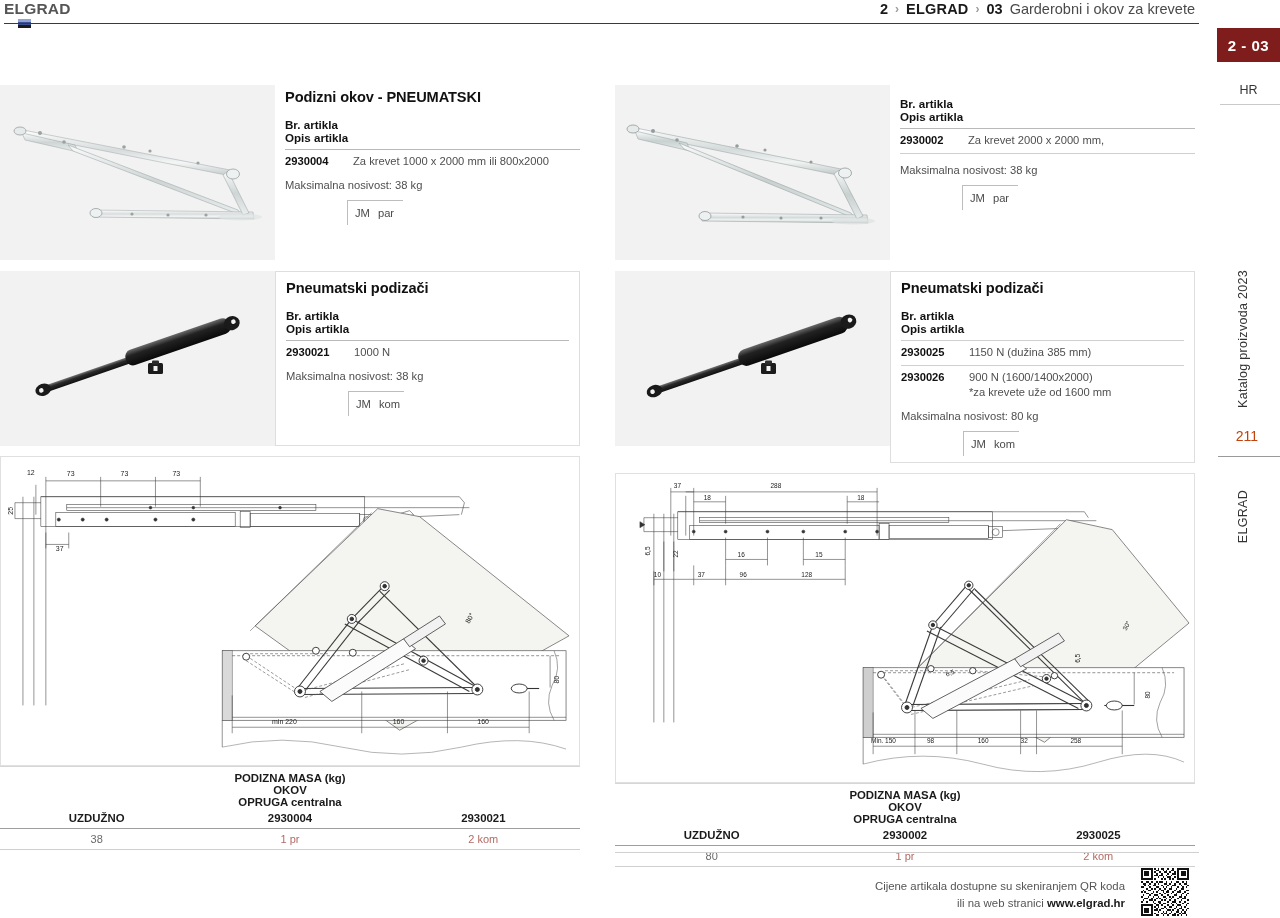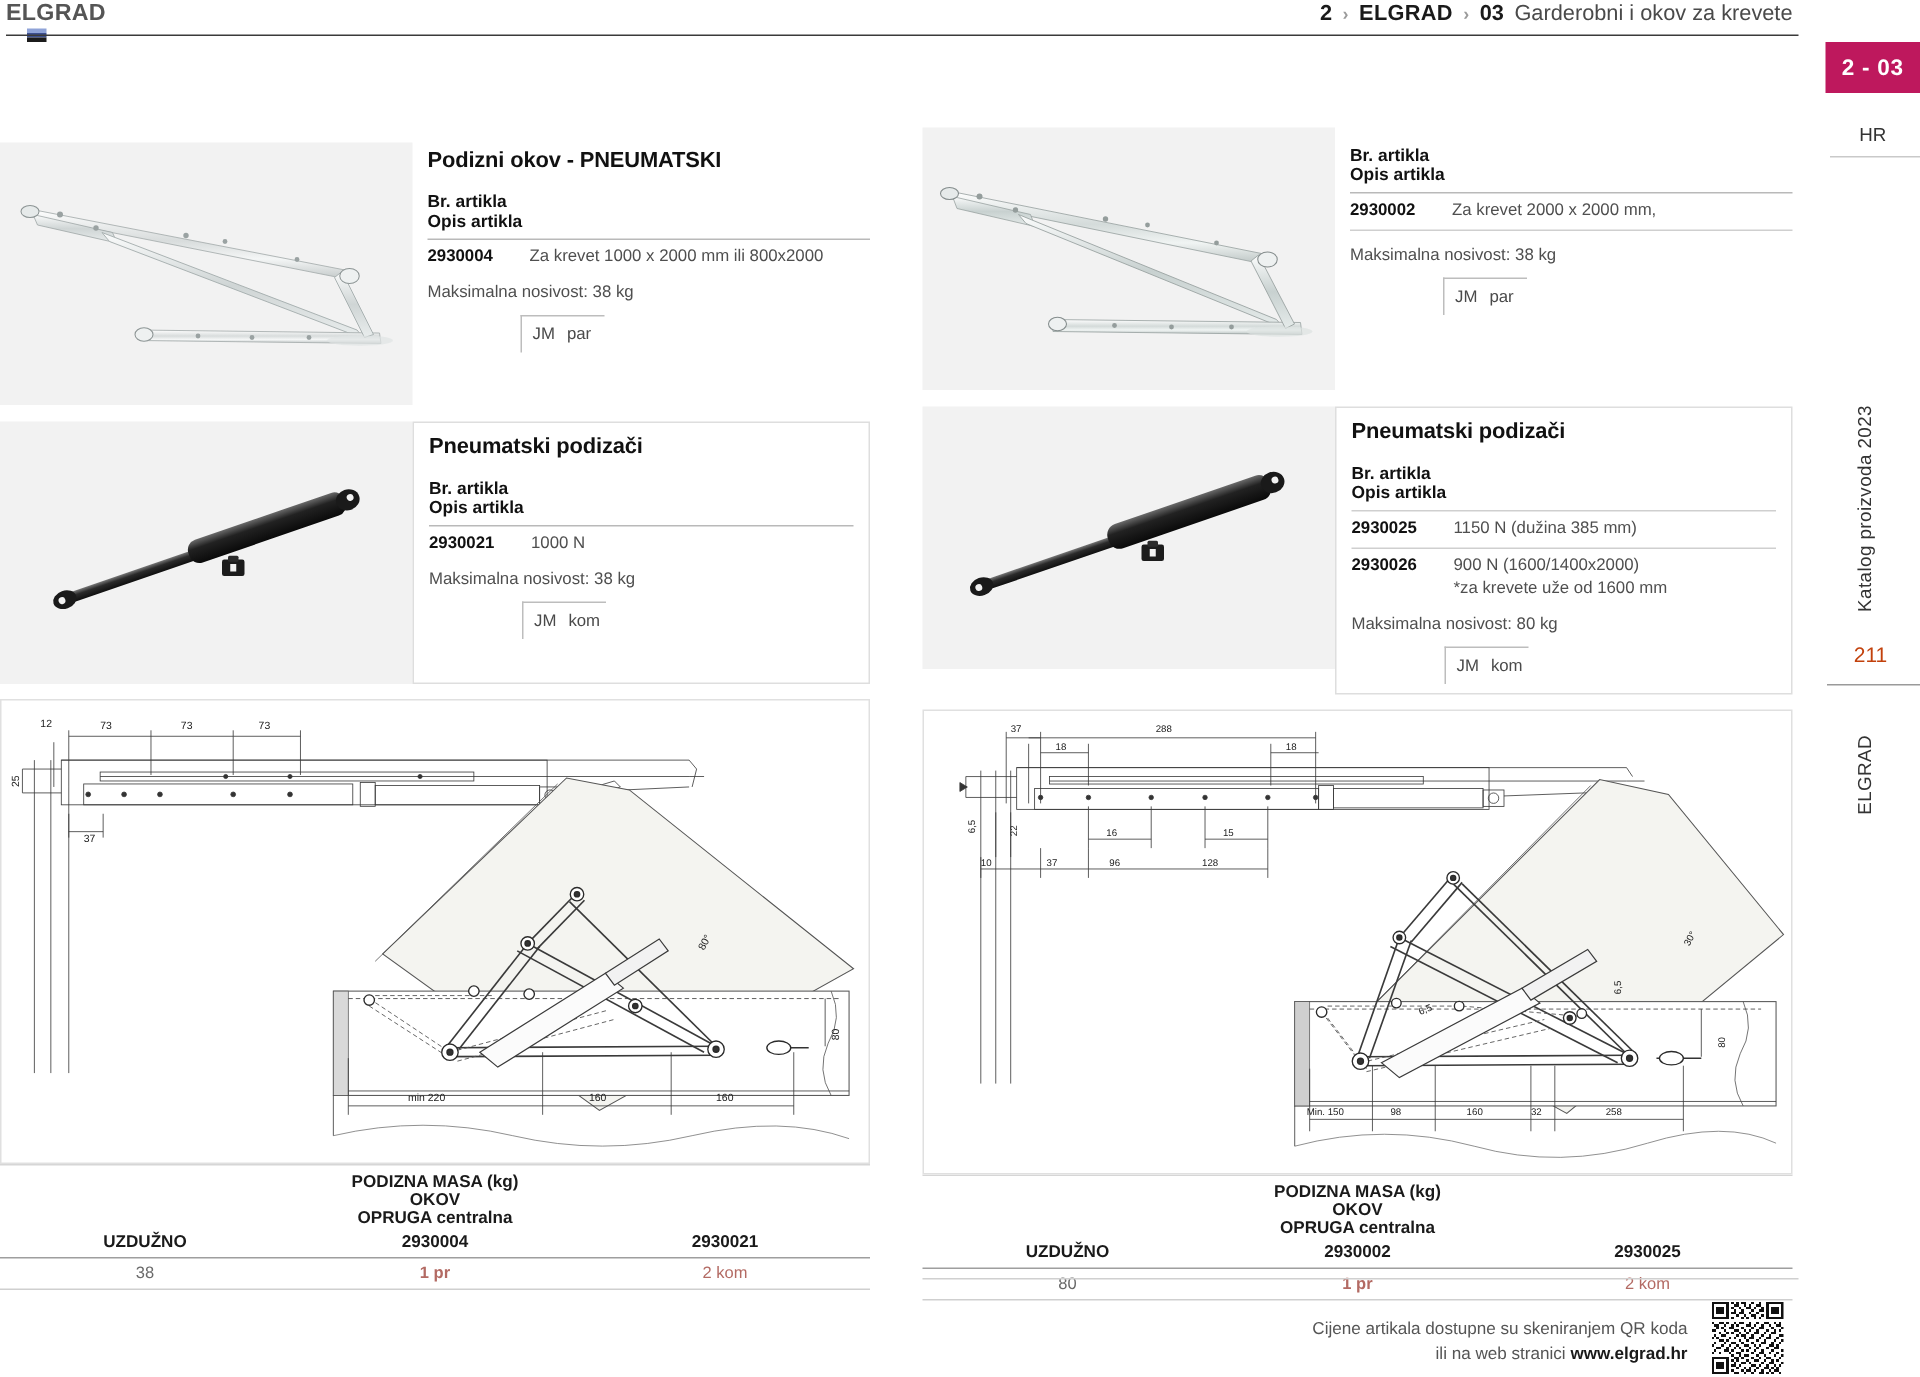--- a/index.html
+++ b/index.html
@@ -53,21 +53,21 @@
 
   
   #rail {
     position: absolute; right: 0; top: 0;
     width: 78px; height: 918px;
     background: #fff;
   }
   .rail-tab {
     position: absolute; left: 15px; top: 28px;
     width: 63px; height: 34px;
-    background: #be185d;
+    background: #7f1d1d;
     color: #ffffff;
     font-size: 15px; font-weight: bold;
     display: flex; align-items: center; justify-content: center;
     letter-spacing: 0.5px;
   }
   .rail-lang {
     position: absolute; left: 15px; top: 78px;
     width: 63px; height: 24px;
     font-size: 12.5px; color: #333;
     display: flex; align-items: center; justify-content: center;
@@ -90,21 +90,21 @@
     font-size: 14px; color: #c2410c;
   }
   .rail-div2 {
     position: absolute; left: 1218px; top: 456px;
     width: 62px; height: 1px; background: #9a9a9a;
   }
   .rail-elgrad { left: 1236px; top: 490px; font-size: 12.5px; letter-spacing: .3px; }
 
   
   .col { position: absolute; top: 85px; width: 580px; }
-  .col-left  { left: 0px; margin-top: 10px; }
+  .col-left  { left: 0px; }
   .col-right { left: 615px; }
 
   
   .prod {
     position: relative;
     width: 580px;
     display: flex;
   }
   .prod-photo {
     width: 275px; height: 175px;
@@ -174,21 +174,21 @@
     padding: 5px 0 3px 0;
     flex-direction: column;
   }
   .st-sub {
     font-size: 11.4px; font-weight: bold; color: #1a1a1a;
     padding: 1px 0 4px 0;
   }
   .st-vals { padding: 4px 0 4px 0; }
   .st-vals > div { font-size: 11px; text-align: center; }
   .v-mass { color: #6a6a6a; }
-  .v-okov { color: #b36a63; font-weight: bold; }
+  .v-okov { color: #b36a63; }
   .v-opruga { color: #b36a63; }
   .st-line { height: 1px; background: #9e9e9e; }
   .st-line-light { height: 1px; background: #cfcfcf; }
   .st-toprule { height: 1px; background: #d6d6d6; }
 
   
   .foot-rule {
     position: absolute; left: 615px; top: 852px;
     width: 584px; height: 1px; background: #d0d0d0;
   }

